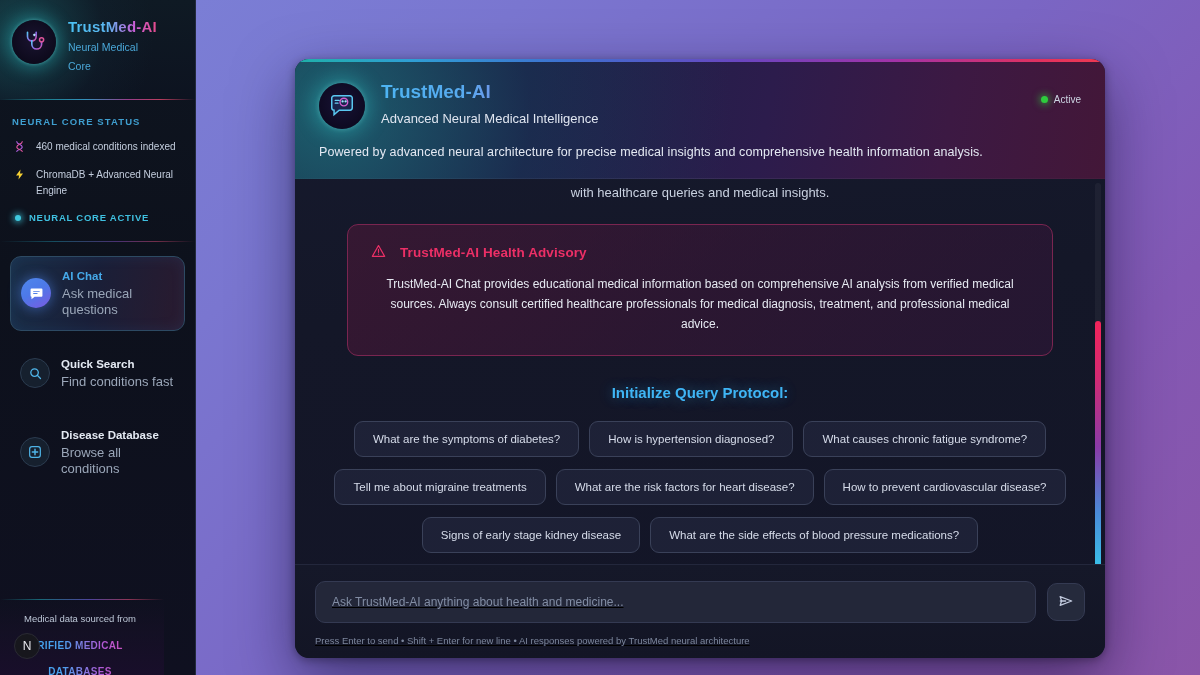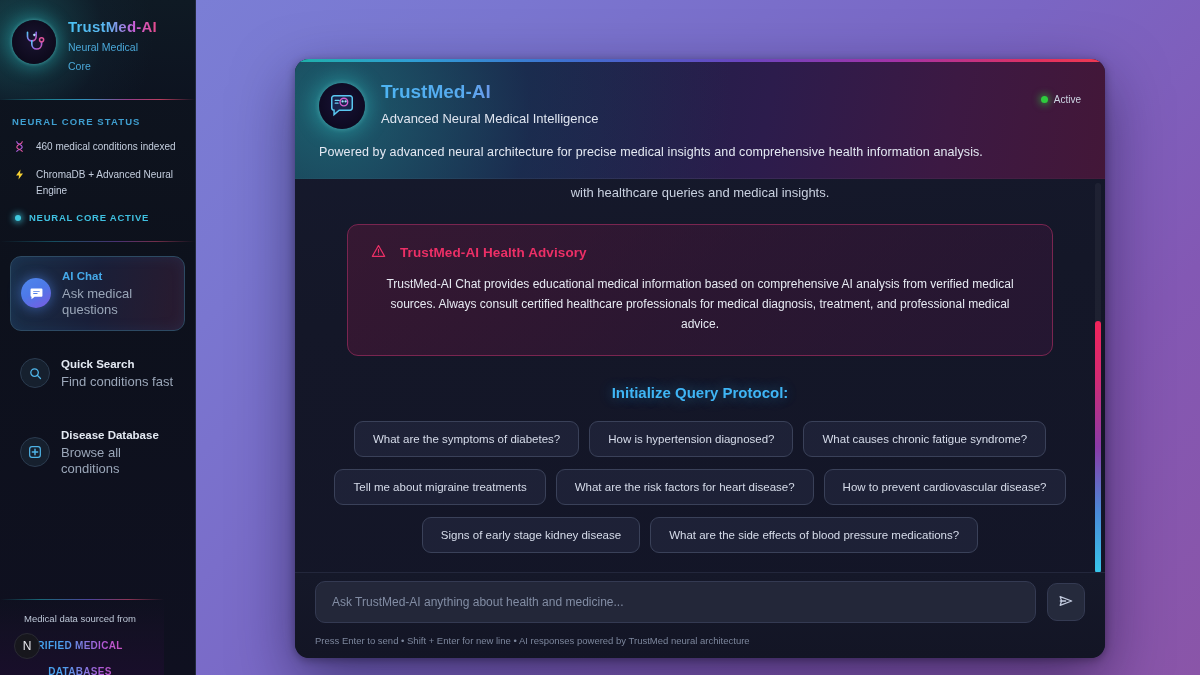--- a/index.html
+++ b/index.html
@@ -318,23 +318,24 @@
     position: absolute;
     left: 0; width: 6px;
     top: 138px; height: 252px;
     border-radius: 3px;
     background: linear-gradient(180deg, #f2245a 0%, #d42a72 22%, #8a3ba8 50%, #4a8ad8 76%, #37c6ea 100%);
   }
 
   
   .panel-foot {
     flex: none;
-    padding: 8px 20px 12px 20px;
+    padding: 16px 20px 12px 20px;
     background: linear-gradient(180deg, #151829 0%, #131525 100%);
     border-top: 1px solid #23273c;
+    text-decoration: underline;
   }
   .input-row { display: flex; align-items: center; gap: 11px; }
   .chat-input {
     flex: 1;
     height: 42px;
     border-radius: 10px;
     background: #232739;
     border: 1px solid #343a52;
     color: #dfe4f0;
     font-size: 12px;

